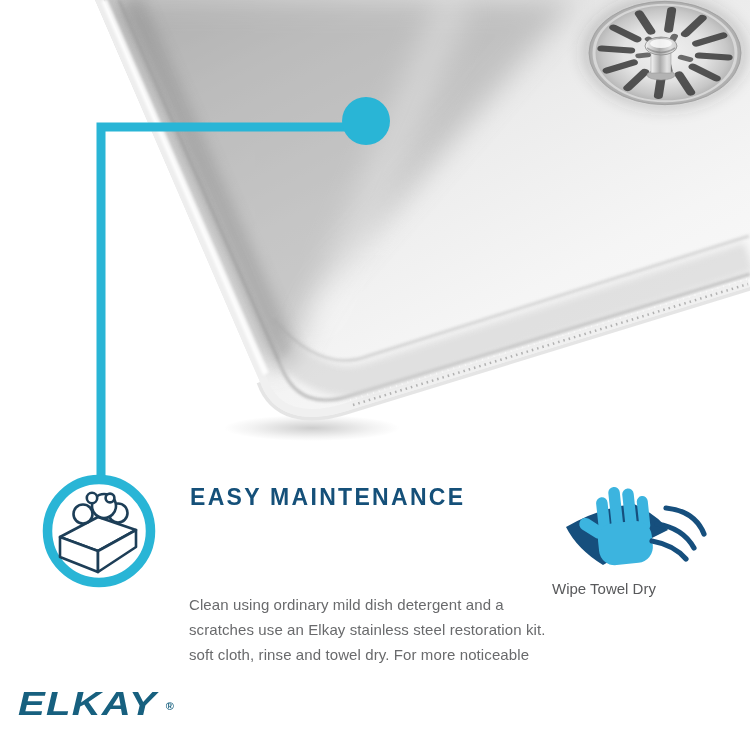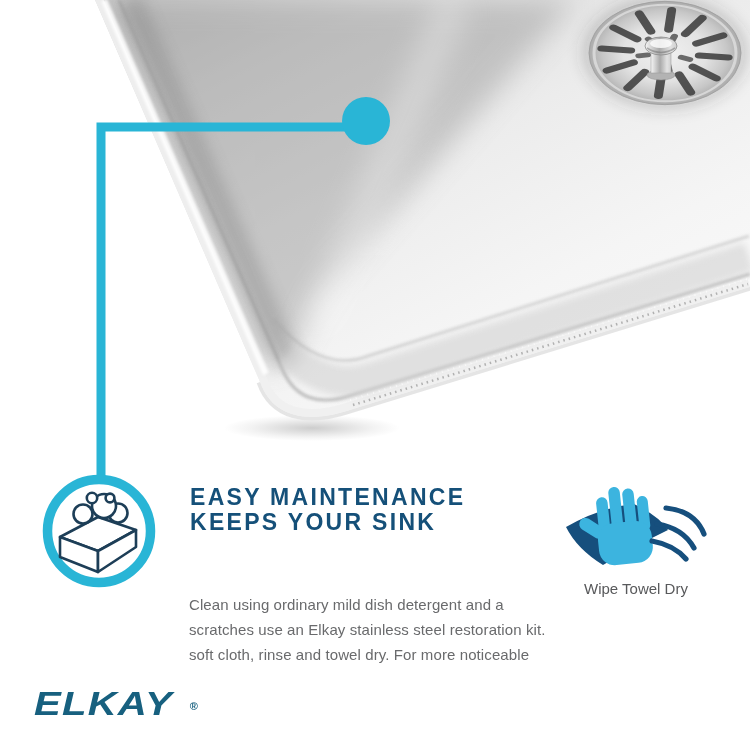--- a/index.html
+++ b/index.html
@@ -6,23 +6,23 @@
   body{width:750px;height:750px;position:relative;overflow:hidden;
        font-family:"Liberation Sans",sans-serif;}
   .stage{position:absolute;left:0;top:0;width:750px;height:750px;}
   svg.art{position:absolute;left:0;top:0;}
   .heading{position:absolute;left:190px;top:485px;color:#155079;
            font-size:23px;line-height:24.6px;font-weight:800;letter-spacing:2.3px;}
   .heading div{white-space:nowrap;}
   .bodytext{position:absolute;left:189px;top:592px;color:#696a6c;
             font-size:15px;line-height:25.2px;letter-spacing:.1px;}
   .bodytext div{white-space:nowrap;}
-  .wipe-label{position:absolute;left:552px;top:580px;width:168px;text-align:center;
+  .wipe-label{position:absolute;left:552px;top:580px;width:168px;
               color:#58595b;font-size:15px;}
-  .logo{position:absolute;left:34px;top:684px;display:flex;align-items:flex-start;gap:8px;}
+  .logo{position:absolute;left:18px;top:684px;display:flex;align-items:flex-start;}
   .logo .word{display:inline-block;color:#17607f;font-style:italic;font-weight:900;
               font-size:34px;letter-spacing:1px;transform:scaleX(1.18);transform-origin:left center;
               font-family:"Liberation Sans",sans-serif;}
   .logo .reg{color:#17607f;font-size:11px;font-weight:700;margin-left:30px;margin-top:16px;}
 </style>
 </head>
 <body>
 
 <div class="stage">
 
@@ -152,21 +152,20 @@
     <g stroke="#164f7d" stroke-width="5.2" stroke-linecap="round" fill="none">
       <path d="M666,508 Q695,511 704,534"></path>
       <path d="M657,524 Q683,528 694,548"></path>
       <path d="M652,541 Q674,545 686,559"></path>
     </g>
   </g>
 </svg>
 
   <div class="heading">
     <div>EASY MAINTENANCE</div>
-    <div>KEEPS YOUR SINK</div>
   </div>
 
   <div class="bodytext">
     <div>Clean using ordinary mild dish detergent and a</div>
     <div>scratches use an Elkay stainless steel restoration kit.</div>
     <div>soft cloth, rinse and towel dry. For more noticeable</div>
   </div>
 
   <div class="wipe-label">Wipe Towel Dry</div>
 

